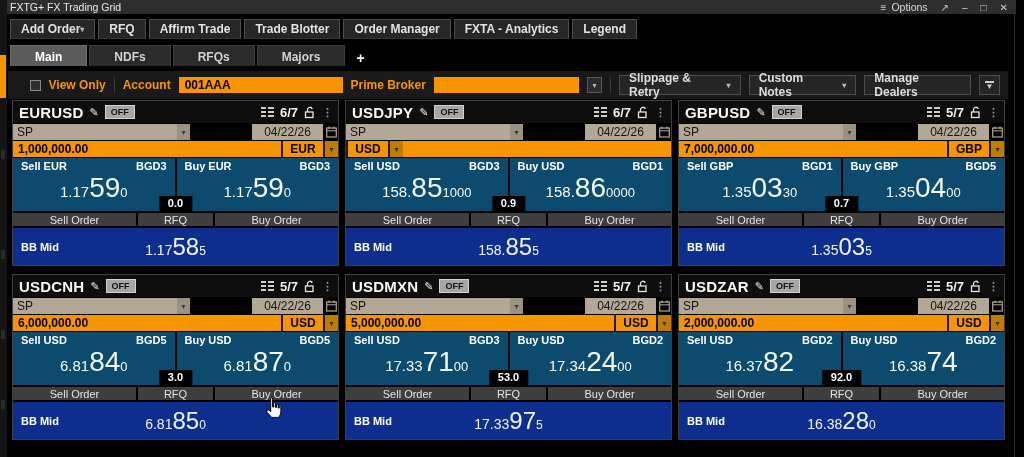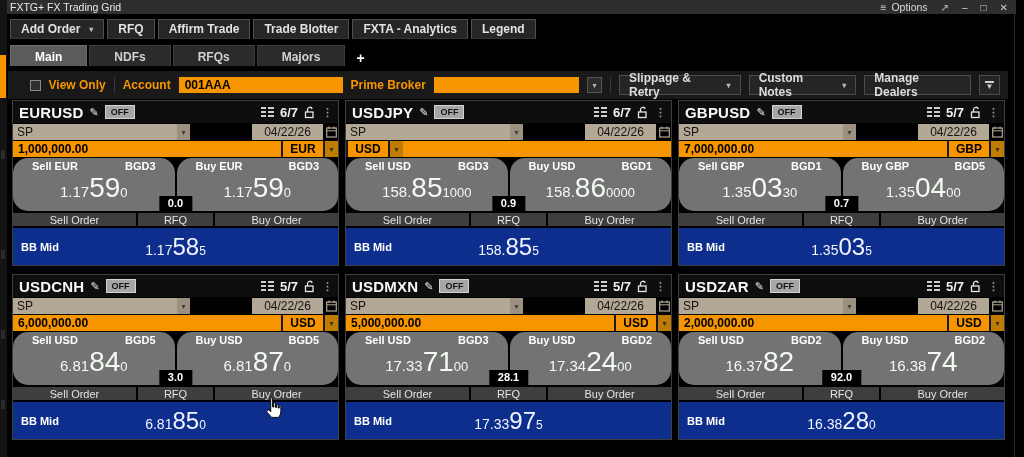--- a/index.html
+++ b/index.html
@@ -20,21 +20,21 @@
     display:flex; align-items:center; }
   .titlebar .title { flex:1; color:#e8e8e8; font-size:10.5px; }
   .win-right { display:flex; align-items:center; gap:13px; padding-right:8px; color:#d8d8d8; font-size:10.5px; }
   .opt { display:flex; gap:5px; align-items:center; }
   .win-glyph { font-size:10px; color:#cfcfcf; }
 
   
   .toolbar { display:flex; gap:3px; margin:5px 0 0 2px; }
   .tb-btn { background:#262626; border:1px solid #4f4f4f; border-bottom-color:#343434;
     color:#e2e2e2; font-size:12px; font-weight:bold; height:20px; padding:0 10px;
-    display:flex; align-items:center; gap:9px; cursor:default; }
+    display:flex; align-items:center; gap:0; cursor:default; }
   .caret { font-size:8px; color:#b8b8b8; }
 
   
   .tabs { display:flex; gap:2px; margin:6px 0 0 2px; align-items:flex-end; }
   .tab { background:#2b2b2b; border:1px solid #3d3d3d; border-bottom:none; color:#d2d2d2;
     font-size:12px; font-weight:bold; height:21px; padding:1px 24px 0; display:flex; align-items:center; }
   .tab.active { background:#5b5b5b; color:#fff; border-color:#6e6e6e; }
   .tab-add { color:#fff; font-size:14px; font-weight:bold; padding:0 9px; }
 
   
@@ -80,21 +80,21 @@
   .cal { width:13px; display:flex; align-items:center; justify-content:center; }
 
   .t-amount { height:16px; margin-top:1px; background:#f79500; display:flex; align-items:stretch; }
   .amt { flex:1; color:#000; font-size:12px; font-weight:bold; display:flex; align-items:center; padding-left:5px; }
   .ccy { width:42px; color:#000; font-size:12px; font-weight:bold; border-left:2px solid #1a1a1a;
     display:flex; align-items:center; justify-content:center; }
   .ccy-dd { width:15px; background:#c07c00; border-left:2px solid #1a1a1a; color:#2e2e2e; font-size:8px;
     display:flex; align-items:center; justify-content:center; }
 
   .t-quotes { position:relative; height:53px; margin-top:1px; display:flex; gap:2px; }
-  .quote { flex:1; background:#737373; padding:2px 19px 0;border-radius:15px; }
+  .quote { flex:1; background:#0c4a6e; padding:2px 8px 0; }
   .q-top { display:flex; justify-content:space-between; color:#fff; font-size:11px; font-weight:bold; }
   .q-price { text-align:center; color:#f2faf2; line-height:1.05; margin-top:1px; white-space:nowrap; }
   .p-pre { font-size:15px; }
   .p-big { font-size:28px; }
   .p-suf { font-size:13px; }
   .spread { position:absolute; left:50%; bottom:0; transform:translateX(-50%); background:#000;
     color:#fff; font-size:11px; font-weight:bold; height:15px; line-height:15px; padding:0 9px; z-index:2; }
 
   .t-orders { height:13px; margin-top:2px; display:flex; gap:2px; }
   .ord { background:#3e3e3e; color:#e3e3e3; font-size:11px; display:flex; align-items:center;
@@ -142,20 +142,21 @@
     </div>
 
     <div class="toolbar">
       <div class="tb-btn">
         <span>Add Order</span>
         <span class="caret">▾</span>
       </div>
       <div class="tb-btn">RFQ</div>
       <div class="tb-btn">Affirm Trade</div>
       <div class="tb-btn">Trade Blotter</div>
+      <div class="tb-btn">Order Manager</div>
       <div class="tb-btn">FXTA - Analytics</div>
       <div class="tb-btn">Legend</div>
     </div>
 
     <div class="tabs">
       <div class="tab active">Main</div>
       <div class="tab">NDFs</div>
       <div class="tab">RFQs</div>
       <div class="tab">Majors</div>
       <div class="tab-add">+</div>
@@ -593,21 +594,21 @@
       </div>
       <div class="quote">
         <div class="q-top">
           <span>Buy USD</span>
           <span>BGD2</span>
         </div>
         <div class="q-price">
           <span class="p-pre">17.34</span><span class="p-big">24</span><span class="p-suf">00</span>
         </div>
       </div>
-      <div class="spread">28.1</div>
+      <div class="spread">53.0</div>
     </div>
 
     <div class="t-orders">
       <div class="ord ord-wide">Sell Order</div>
       <div class="ord ord-rfq">RFQ</div>
       <div class="ord ord-wide">Buy Order</div>
     </div>
 
     <div class="t-mid">
       <span class="mid-label">BB Mid</span>

